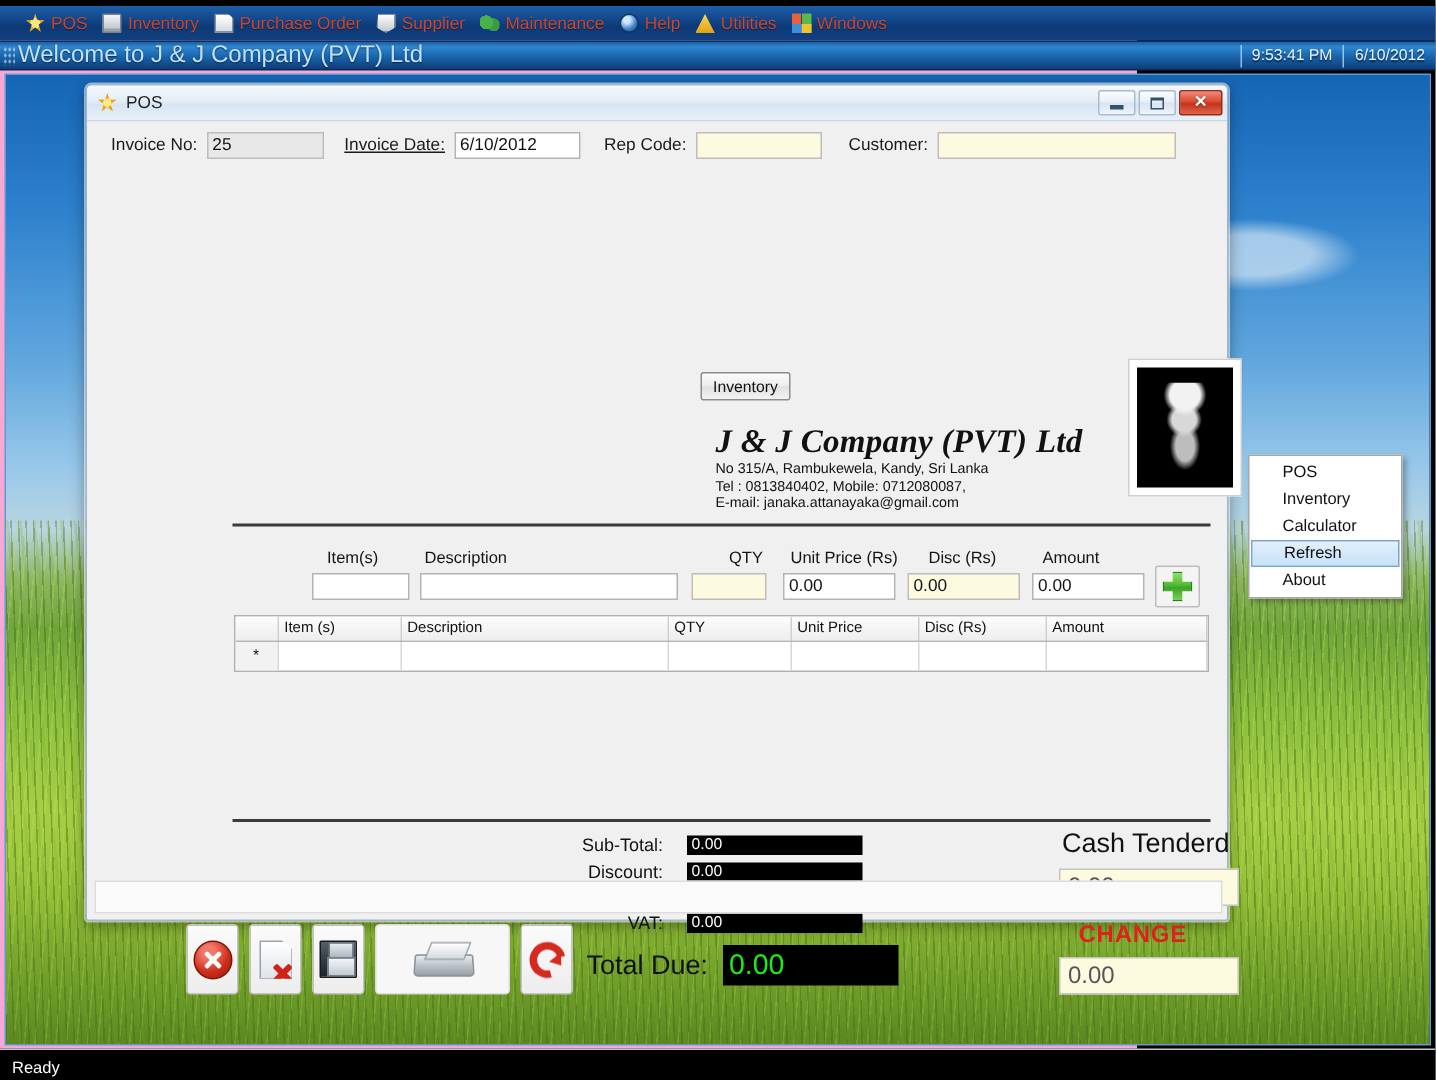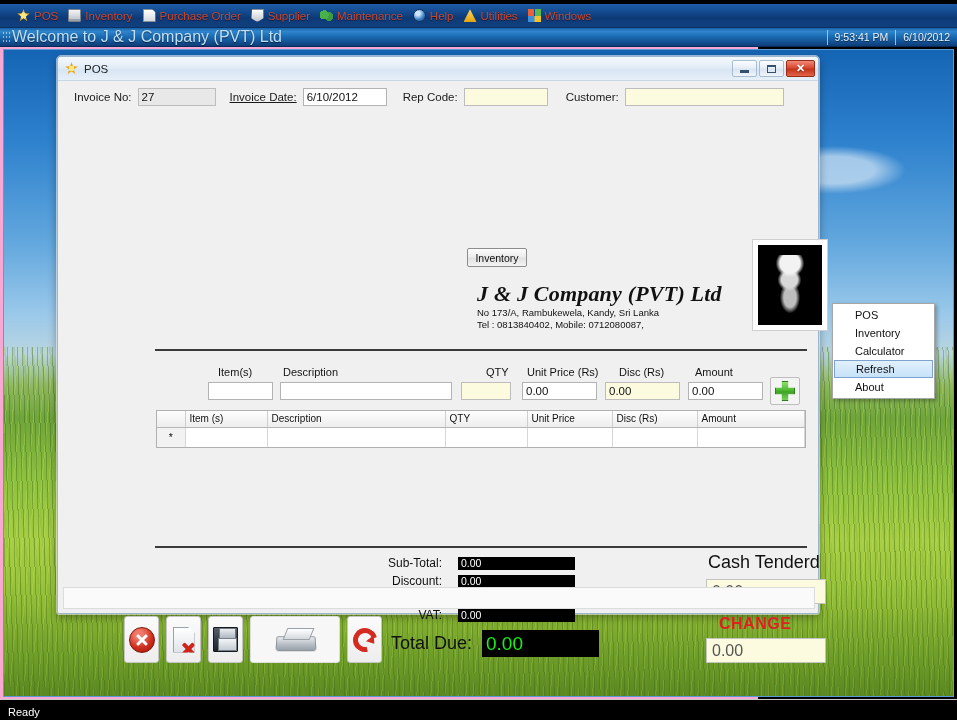--- a/index.html
+++ b/index.html
@@ -441,36 +441,37 @@
         <div class="winbtn close">
           <span class="glyph-close">✕</span>
         </div>
       </div>
     </div>
 
     <div id="pos-body">
 
       <div id="invoice-row">
         <span class="fld-label">Invoice No:</span>
-        <div class="txtbox readonly" style="width:78px;margin-left:6px;">27</div>
+        <div class="txtbox readonly" style="width:78px;margin-left:6px;">25</div>
         <span class="fld-label" style="margin-left:14px;text-decoration:underline;">Invoice Date:</span>
         <div class="txtbox" style="width:84px;margin-left:6px;">6/10/2012</div>
         <span class="fld-label" style="margin-left:16px;">Rep Code:</span>
         <div class="txtbox yellow" style="width:84px;margin-left:6px;"></div>
         <span class="fld-label" style="margin-left:18px;">Customer:</span>
         <div class="txtbox yellow" style="width:159px;margin-left:6px;"></div>
       </div>
 
 
       <div id="inventory-btn">Inventory</div>
 
       <div id="company-block">
         <div id="company-name">J &amp; J Company (PVT) Ltd</div>
-        <div class="company-line">No 173/A, Rambukewela, Kandy, Sri Lanka</div>
+        <div class="company-line">No 315/A, Rambukewela, Kandy, Sri Lanka</div>
         <div class="company-line">Tel : 0813840402, Mobile: 0712080087,</div>
+        <div class="company-line">E-mail: janaka.attanayaka@gmail.com</div>
       </div>
 
       <div id="company-photo">
         <div id="photo-inner">
           <div id="photo-figure"></div>
         </div>
       </div>
 
       <div class="hrule" style="left:97px; top:268px; width:652px;"></div>
 

